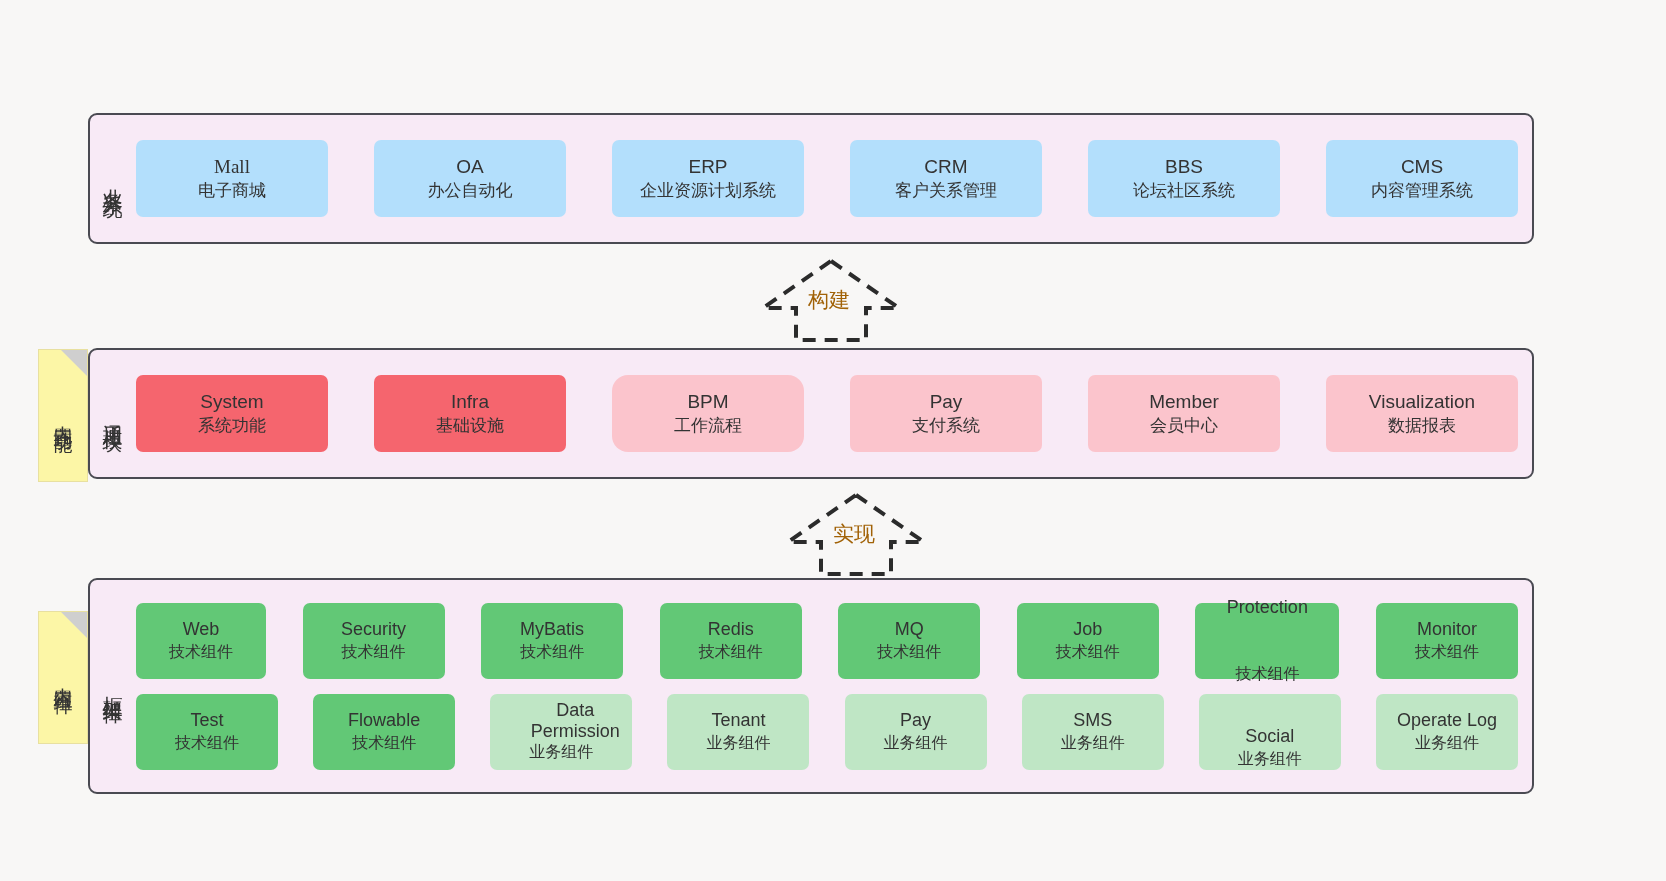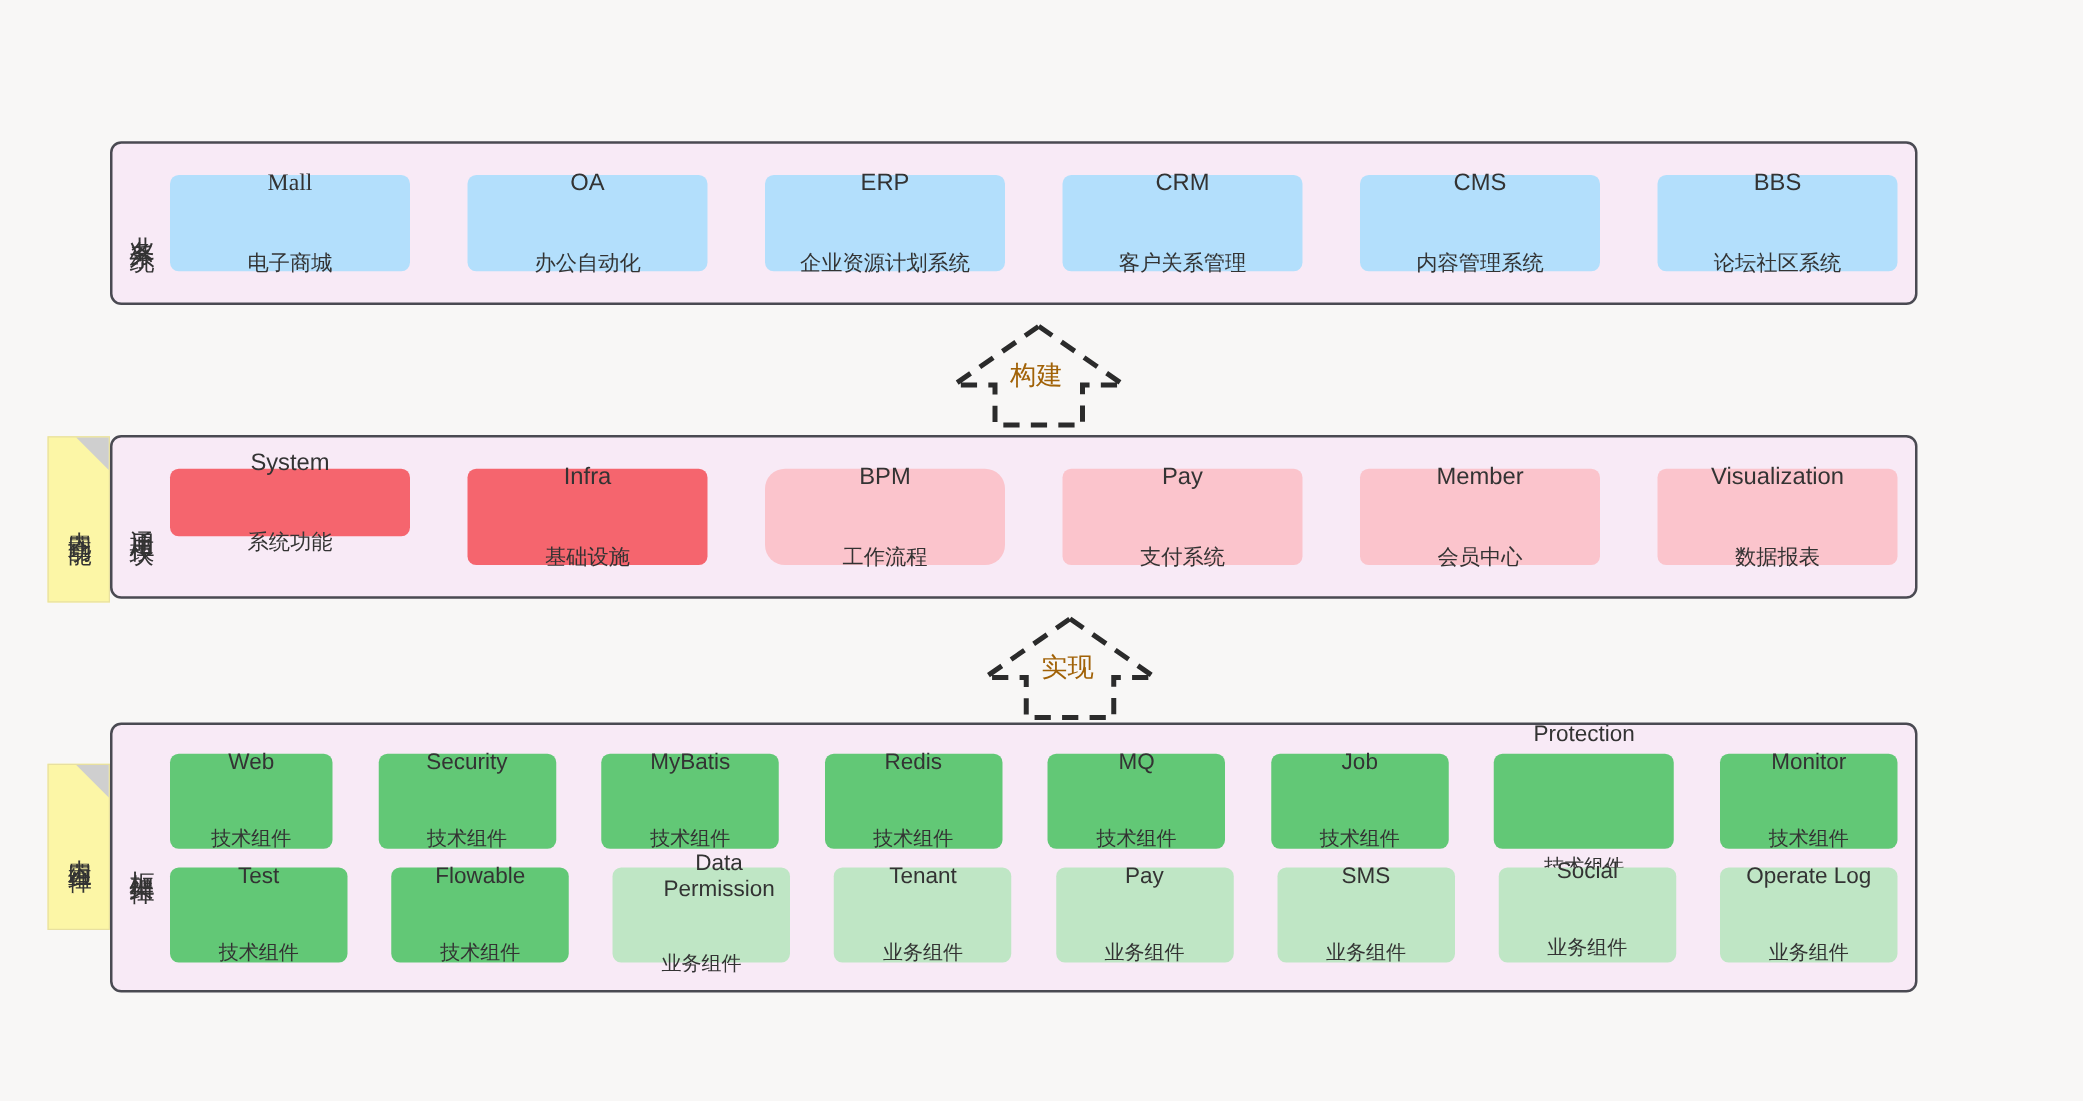--- a/index.html
+++ b/index.html
@@ -95,21 +95,20 @@
     justify-content: center;
     text-align: center;
     color: #333333;
     line-height: 1.3;
   }
   .node .nm {
     font-size: 19px;
   }
   .node .sub {
     font-size: 17px;
-    margin-top: 40px;
   }
   .node.small .nm { font-size: 18px; }
   .node.small .sub { font-size: 16px; }
 
   .c-blue  { background: #b3dffc; }
   .c-red   { background: #f5656e; }
   .c-pink  { background: #fbc4cc; }
   .c-green { background: #62c876; }
   .c-lgreen{ background: #bfe6c5; }
 
@@ -144,26 +143,26 @@
         </div>
         <div class="node c-blue" style="width:192px;height:77px;">
           <span class="nm">ERP</span>
           <span class="sub">企业资源计划系统</span>
         </div>
         <div class="node c-blue" style="width:192px;height:77px;">
           <span class="nm">CRM</span>
           <span class="sub">客户关系管理</span>
         </div>
         <div class="node c-blue" style="width:192px;height:77px;">
+          <span class="nm">BBS</span>
+          <span class="sub">论坛社区系统</span>
+        </div>
+        <div class="node c-blue" style="width:192px;height:77px;">
           <span class="nm">CMS</span>
           <span class="sub">内容管理系统</span>
-        </div>
-        <div class="node c-blue" style="width:192px;height:77px;">
-          <span class="nm">BBS</span>
-          <span class="sub">论坛社区系统</span>
         </div>
       </div>
     </div>
   </div>
 
   <div class="arrow-wrap" style="left:756px; top:256px; width:150px; height:88px;">
     <svg width="150" height="88" viewBox="0 0 150 88">
       <path d="M 75 5 L 143 52 L 110 52 L 110 84 L 40 84 L 40 52 L 7 52 Z" fill="none" stroke="#2b2b2b" stroke-width="4" stroke-dasharray="13,9" stroke-linejoin="miter"></path>
     </svg>
     <span class="arrow-label" style="left:52px; top:30px;">构建</span>
@@ -171,21 +170,21 @@
 
   <div class="sticky" style="left:38px; top:349px; width:50px; height:133px;">
     <span class="fold"></span>
     <span>内置功能</span>
   </div>
 
   <div class="layer" style="left:88px; top:348px; width:1446px; height:131px;">
     <div class="layer-title">通用模块</div>
     <div class="layer-body">
       <div class="row">
-        <div class="node c-red" style="width:192px;height:54px;">
+        <div class="node c-red" style="width:192px;height:77px;">
           <span class="nm">System</span>
           <span class="sub">系统功能</span>
         </div>
         <div class="node c-red" style="width:192px;height:77px;">
           <span class="nm">Infra</span>
           <span class="sub">基础设施</span>
         </div>
         <div class="node c-pink" style="width:192px;height:77px;border-radius:16px;">
           <span class="nm">BPM</span>
           <span class="sub">工作流程</span>

